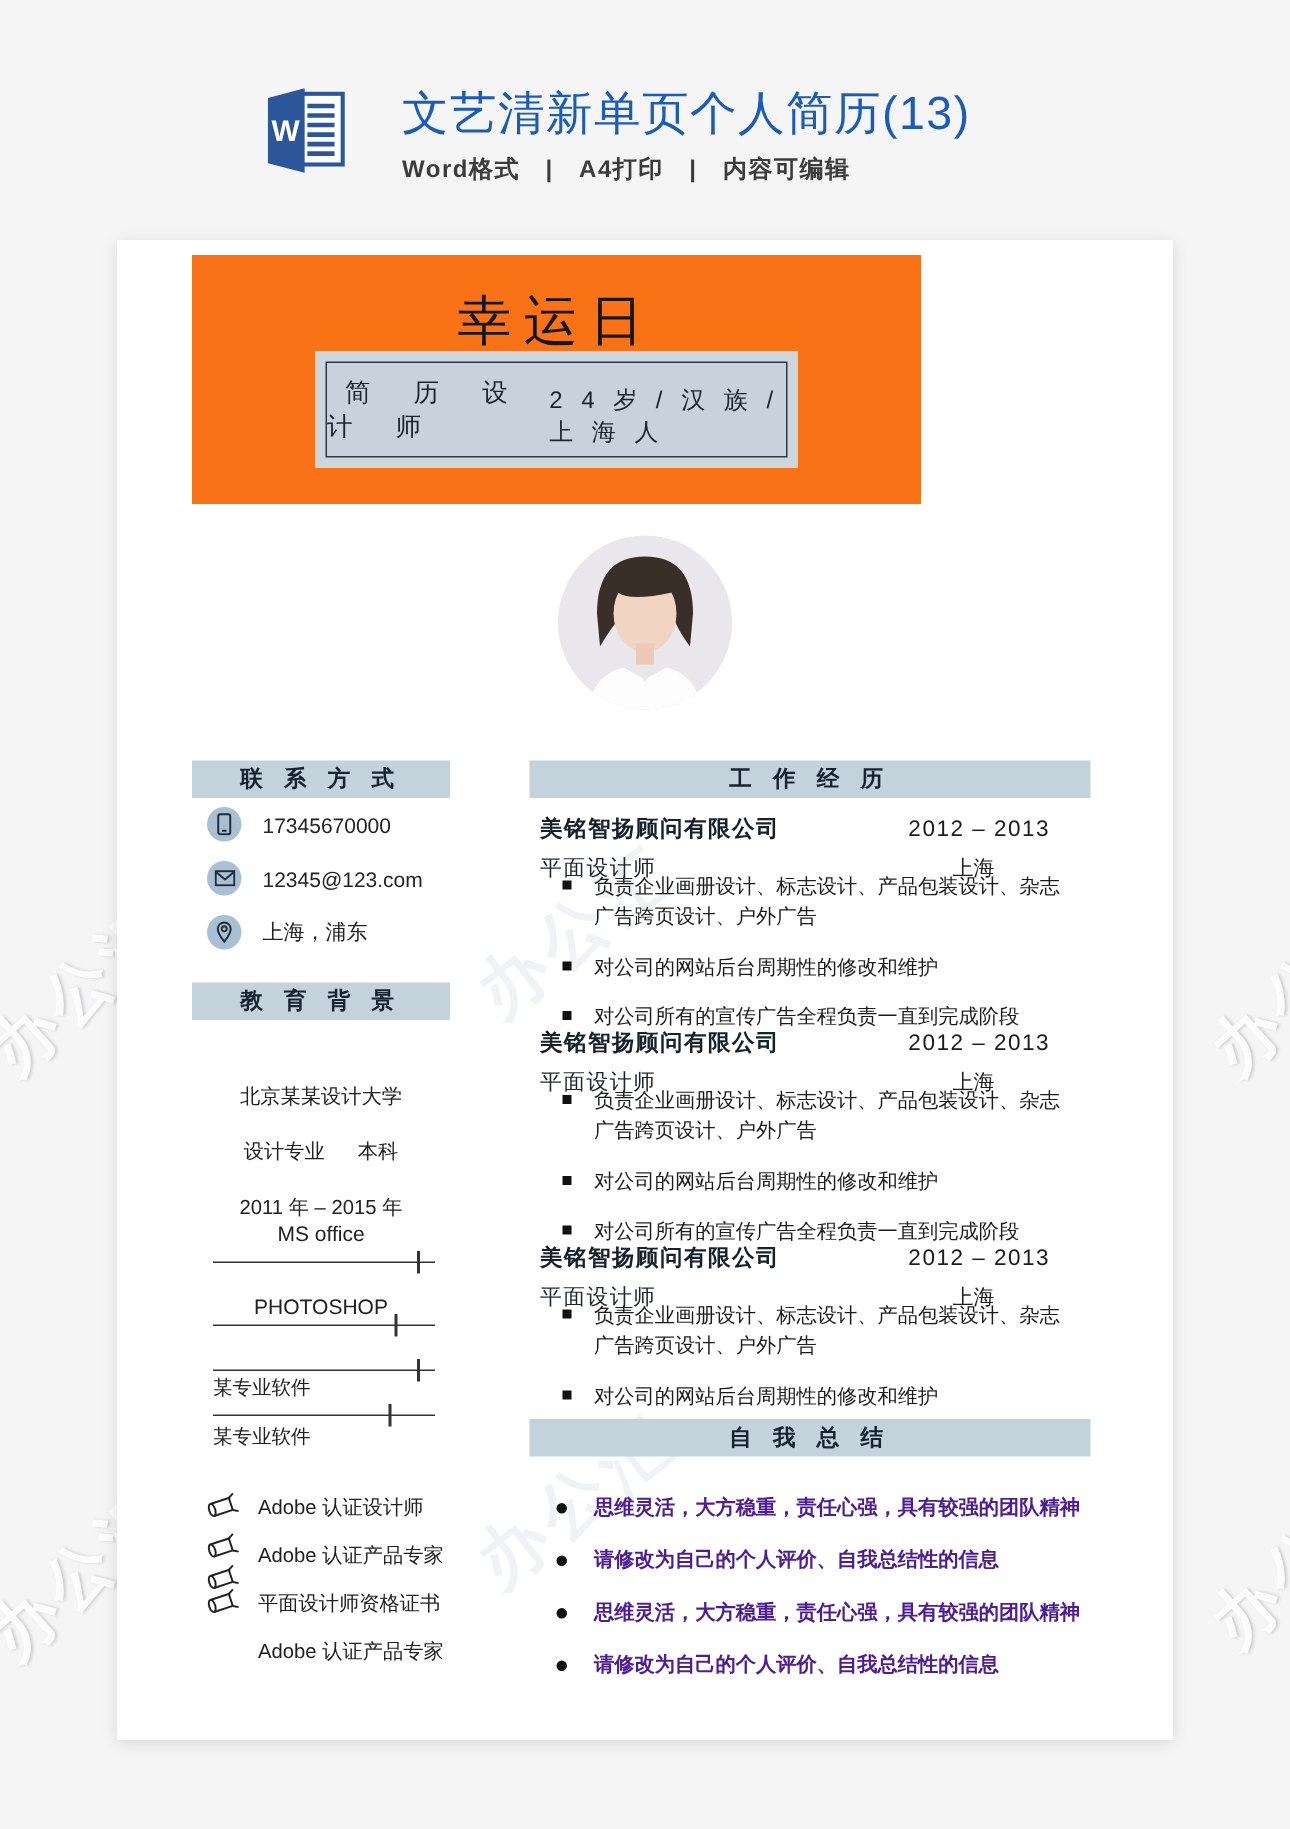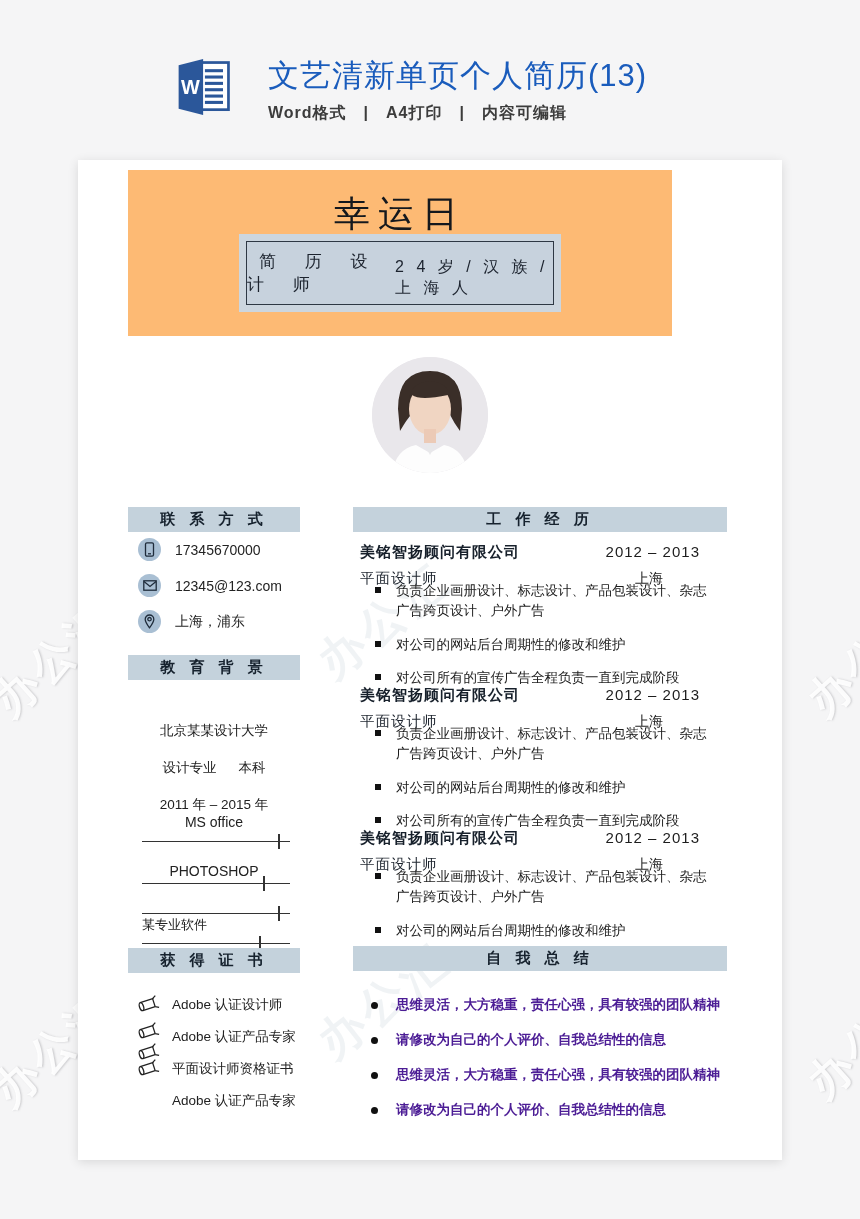--- a/index.html
+++ b/index.html
@@ -39,22 +39,22 @@
   .hdr-sub { margin-top:6px; font-size:16px; font-weight:bold; color:#3c3c3c; letter-spacing:1px; }
   
   .page {
     position:absolute; left:78px; top:160px;
     width:704px; height:1000px;
     background:#ffffff;
     box-shadow:0 2px 10px rgba(0,0,0,.12);
   }
   .banner {
     position:absolute; left:50px; top:10px;
-    width:544px; height:166px;
-    background:#fdba74;
+    width:486px; height:166px;
+    background:#f97316;
   }
   .banner-name {
     margin-top:20px; text-align:center;
     font-size:36px; font-weight:400; color:#14181d; letter-spacing:8px;
   }
   .banner-frame-outer {
     position:absolute; left:50%; top:64px; transform:translateX(-50%);
     width:322px; height:78px;
     background:#ccd6df; padding:7px;
   }
@@ -247,21 +247,20 @@
       <div class="skill-label" style="padding-top:16px; text-align:left; margin-left:14px;">某专业软件</div>
     </div>
     <div class="skill">
       <div class="skill-line" style="top:6px;">
           <span class="skill-tick" style="left: 79%;"></span>
         </div>
       <div class="skill-label" style="padding-top:12px; text-align:left; margin-left:14px;">某专业软件</div>
     </div>
   </div>
 
-  <div class="bar bar-l" style="top:788px;">获 得 证 书</div>
 
   <svg class="cert-float" viewBox="0 0 24 21">
     <g fill="none" stroke="#222" stroke-width="1.3" transform="rotate(-18 12 10)">
       <ellipse cx="5" cy="10.5" rx="2" ry="4.2"></ellipse>
       <path d="M5 6.3 H19 M5 14.7 H18"></path>
       <path d="M18 6.3 l3.5 -2 M18 14.7 l3.5 2 M18 6.3 V14.7"></path>
     </g>
   </svg>
 
   <div class="leftcol abs cert-list" style="top:834px;">

